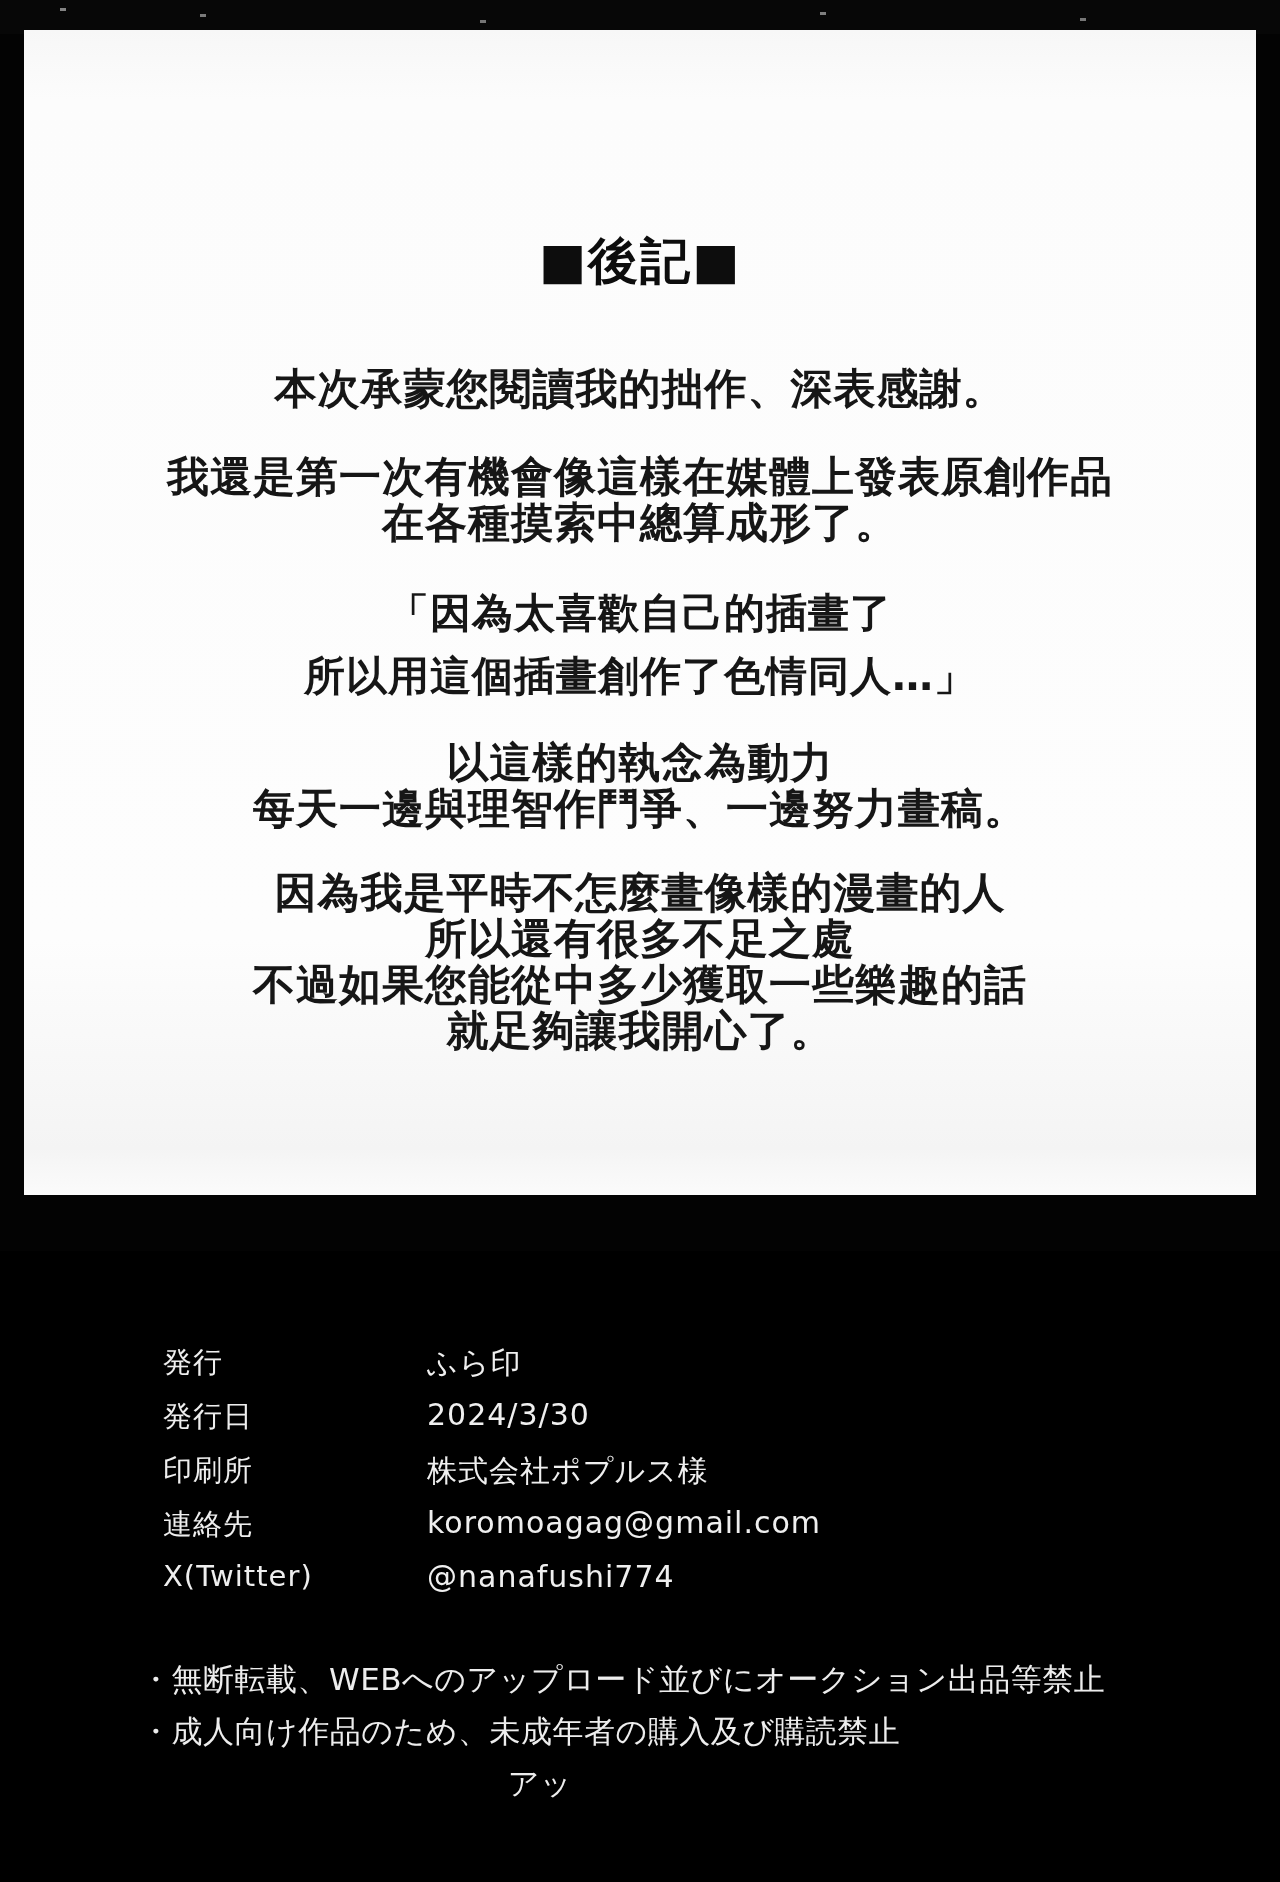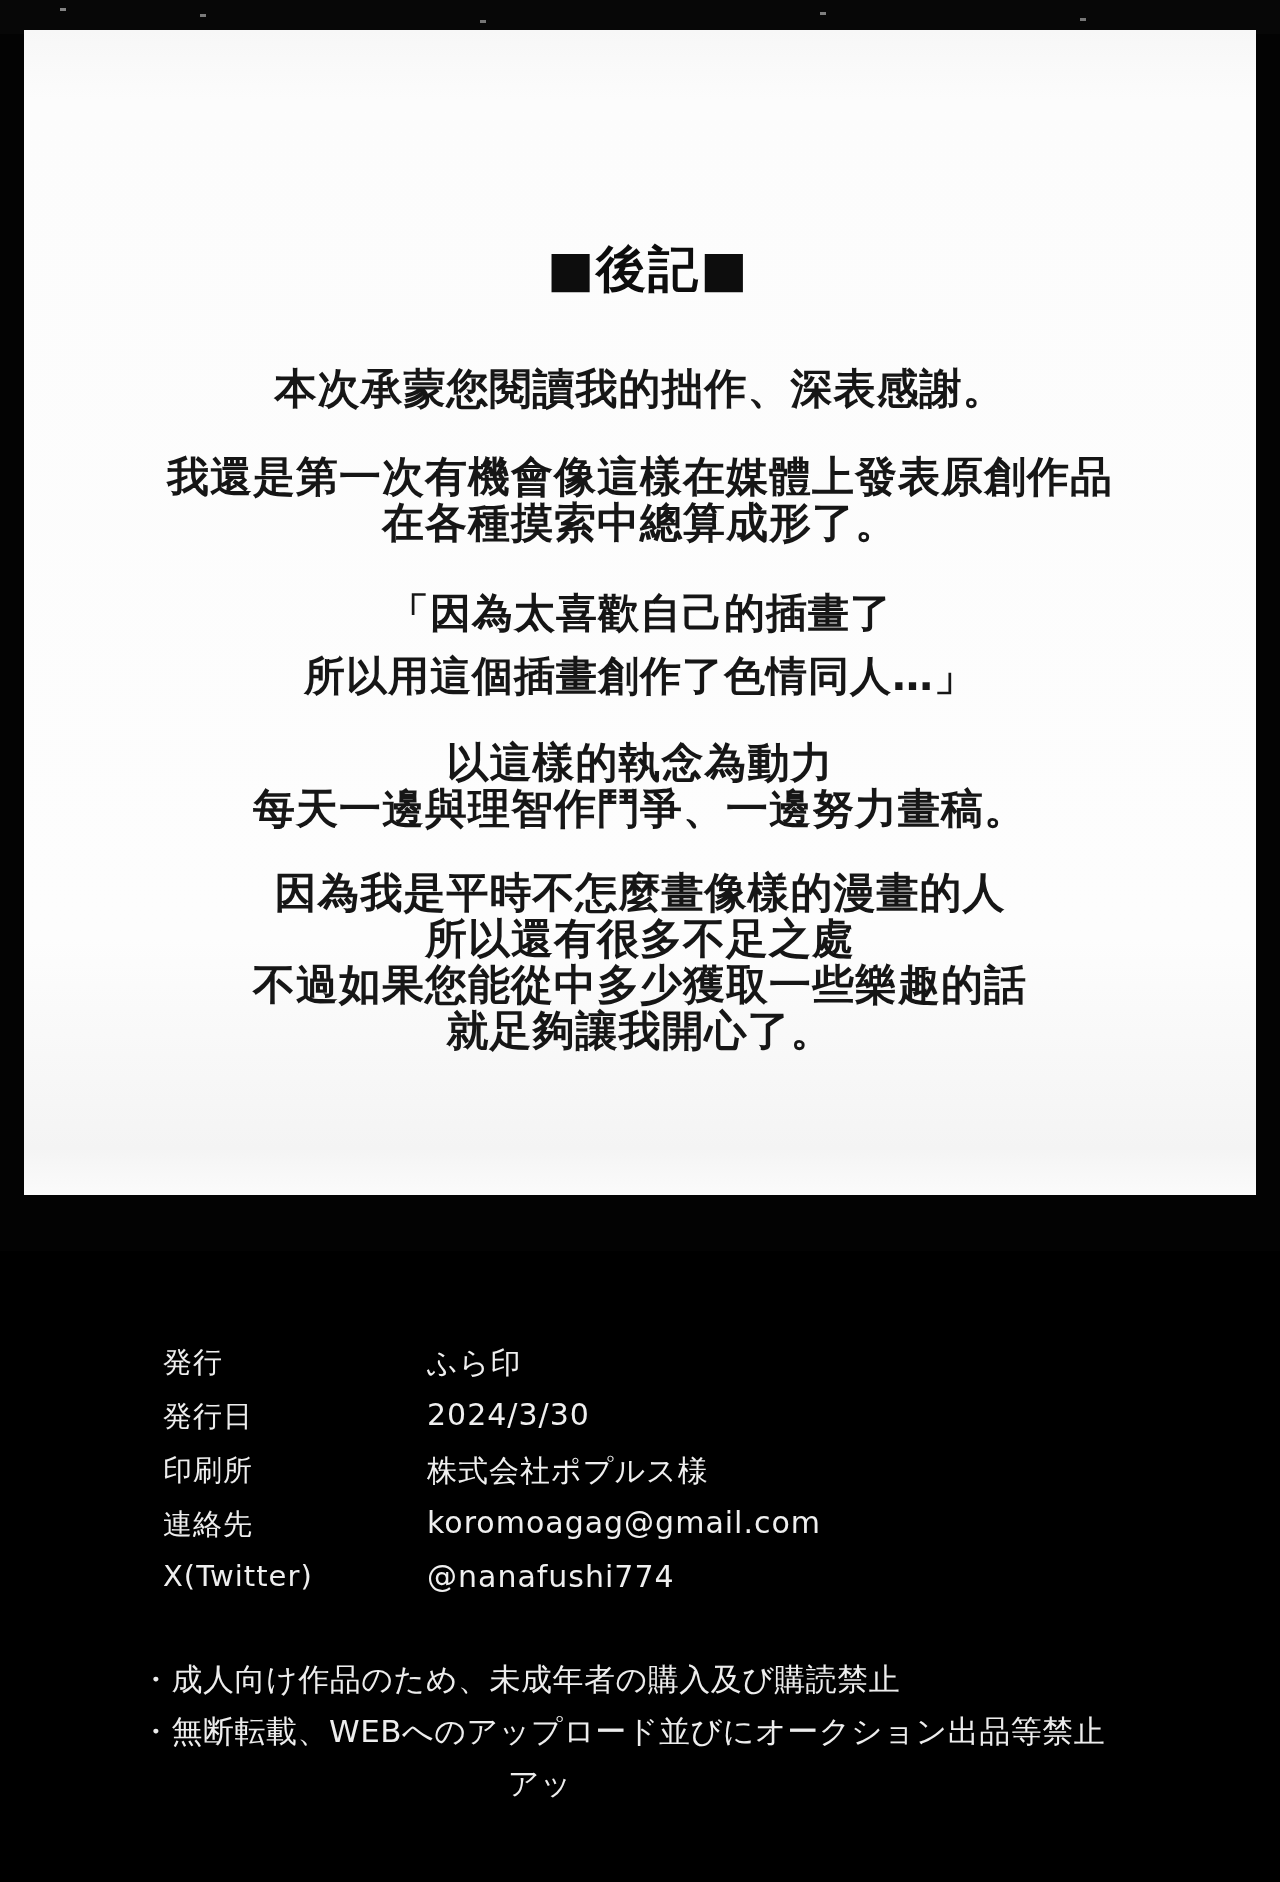--- a/index.html
+++ b/index.html
@@ -35,21 +35,21 @@
     position: absolute;
     left: 24px; top: 30px;
     width: 1232px; height: 1165px;
     background: linear-gradient(180deg, #f7f7f7 0%, #fcfcfc 6%, #fdfdfd 78%, #f4f4f4 96%, #fbfbfb 100%);
     color: #141414;
   }
   .title {
     position: absolute;
     left: 0; top: 198px;
     width: 100%;
-    margin: 8px;
+    margin: 0;
     text-align: center;
     font-size: 50px;
     font-weight: 700;
     letter-spacing: 2px;
     color: #0d0d0d;
   }
   .para {
     position: absolute;
     left: 0;
     width: 100%;
@@ -172,20 +172,20 @@
         <div class="colophon-label">連絡先</div>
         <div class="colophon-value">koromoagag@gmail.com</div>
       </div>
       <div class="colophon-row">
         <div class="colophon-label">X(Twitter)</div>
         <div class="colophon-value">@nanafushi774</div>
       </div>
     </div>
 
     <div class="notices">
+      <div class="notice-line">・無断転載、WEBへのアップロード並びにオークション出品等禁止</div>
       <div class="notice-line">・成人向け作品のため、未成年者の購入及び購読禁止</div>
-      <div class="notice-line">・無断転載、WEBへのアップロード並びにオークション出品等禁止</div>
       <div class="trailing-line">アッ</div>
     </div>
 
   </div>
 
 </div>
 
 </body></html>

